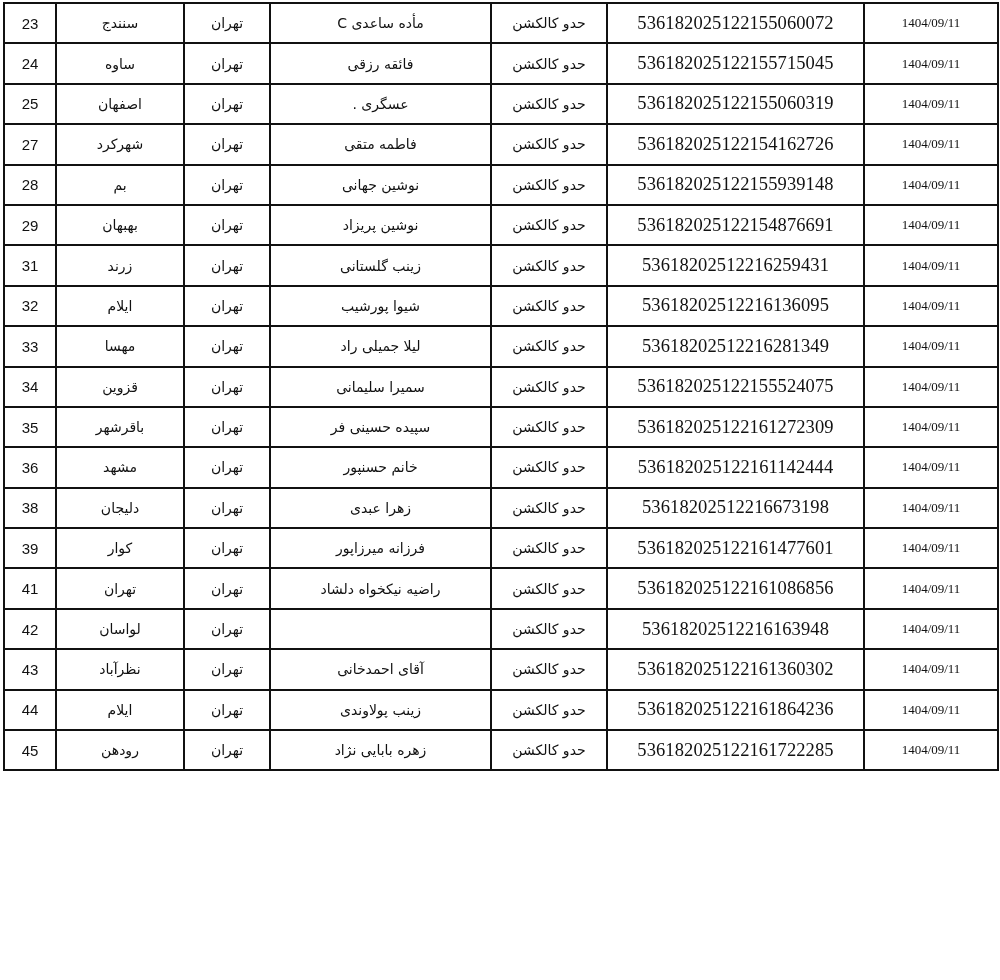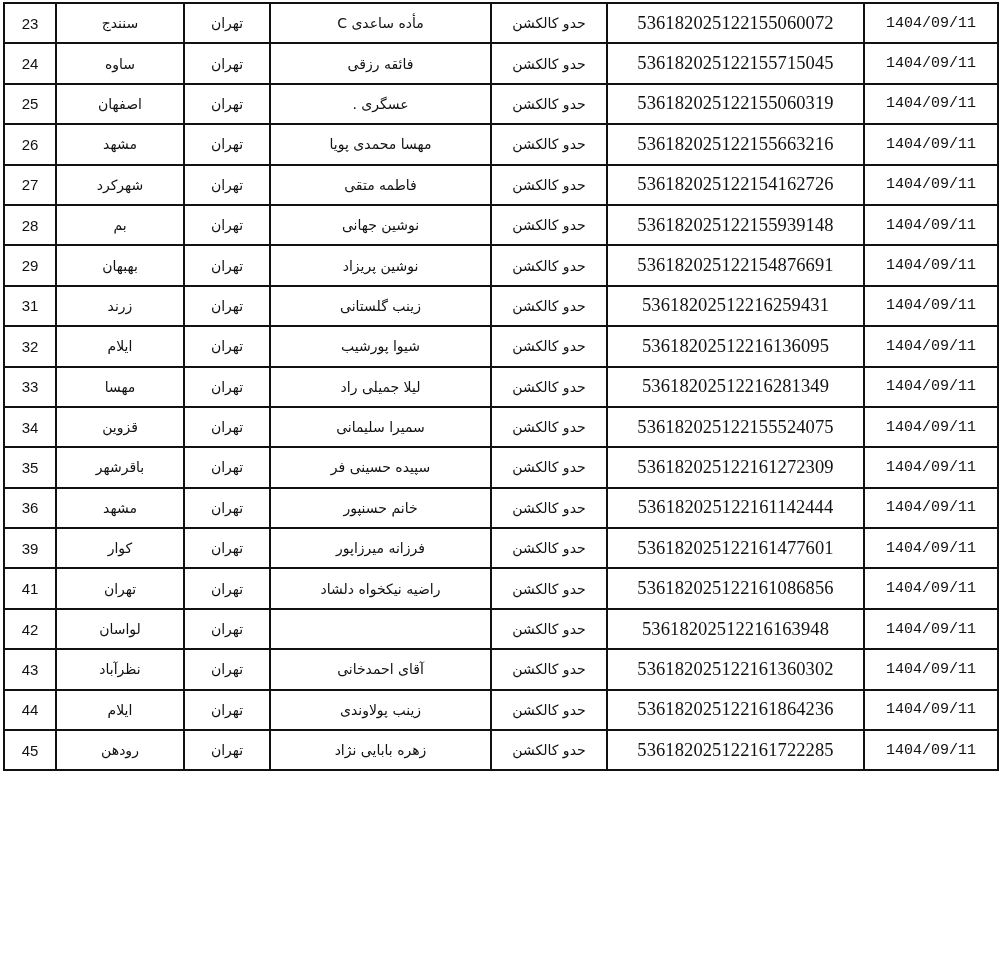--- a/index.html
+++ b/index.html
@@ -16,21 +16,21 @@
       padding:0;
       text-align:center;
       vertical-align:middle;
       color:#111111;
       white-space:nowrap;
       overflow:hidden;
     }
     td.num { font-family:"Liberation Sans", sans-serif; font-size:15px; }
     td.fa  { font-family:"DejaVu Sans", sans-serif; font-size:14px; direction:rtl; }
     td.track { font-family:Liberation Serif, serif; font-size:18.5px; letter-spacing:0.1px; }
-    td.date { font-family:Liberation Mono, monospace; font-size:15px; }
+    td.date { font-family:Liberation Serif, serif; font-size:13px; }
   </style>
 </head>
 <body>
 
 <table>
   <colgroup>
     <col style="width:52px">
     <col style="width:128px">
     <col style="width:86px">
     <col style="width:221px">
@@ -60,29 +60,20 @@
       <tr>
     <td class="num">25</td>
     <td class="fa">اصفهان</td>
     <td class="fa">تهران</td>
     <td class="fa">عسگری .</td>
     <td class="fa">حدو کالکشن</td>
     <td class="track">536182025122155060319</td>
     <td class="date">1404/09/11</td>
   </tr>
       <tr>
-    <td class="num">26</td>
-    <td class="fa">مشهد</td>
-    <td class="fa">تهران</td>
-    <td class="fa">مهسا  محمدی پویا</td>
-    <td class="fa">حدو کالکشن</td>
-    <td class="track">536182025122155663216</td>
-    <td class="date">1404/09/11</td>
-  </tr>
-      <tr>
     <td class="num">27</td>
     <td class="fa">شهرکرد</td>
     <td class="fa">تهران</td>
     <td class="fa">فاطمه متقی</td>
     <td class="fa">حدو کالکشن</td>
     <td class="track">536182025122154162726</td>
     <td class="date">1404/09/11</td>
   </tr>
       <tr>
     <td class="num">28</td>
@@ -147,20 +138,29 @@
     <td class="track">536182025122161272309</td>
     <td class="date">1404/09/11</td>
   </tr>
       <tr>
     <td class="num">36</td>
     <td class="fa">مشهد</td>
     <td class="fa">تهران</td>
     <td class="fa">خانم حسنپور</td>
     <td class="fa">حدو کالکشن</td>
     <td class="track">536182025122161142444</td>
+    <td class="date">1404/09/11</td>
+  </tr>
+      <tr>
+    <td class="num">38</td>
+    <td class="fa">دلیجان</td>
+    <td class="fa">تهران</td>
+    <td class="fa">زهرا  عبدی</td>
+    <td class="fa">حدو کالکشن</td>
+    <td class="track">53618202512216673198</td>
     <td class="date">1404/09/11</td>
   </tr>
       <tr>
     <td class="num">39</td>
     <td class="fa">کوار</td>
     <td class="fa">تهران</td>
     <td class="fa">فرزانه  میرزاپور</td>
     <td class="fa">حدو کالکشن</td>
     <td class="track">536182025122161477601</td>
     <td class="date">1404/09/11</td>

